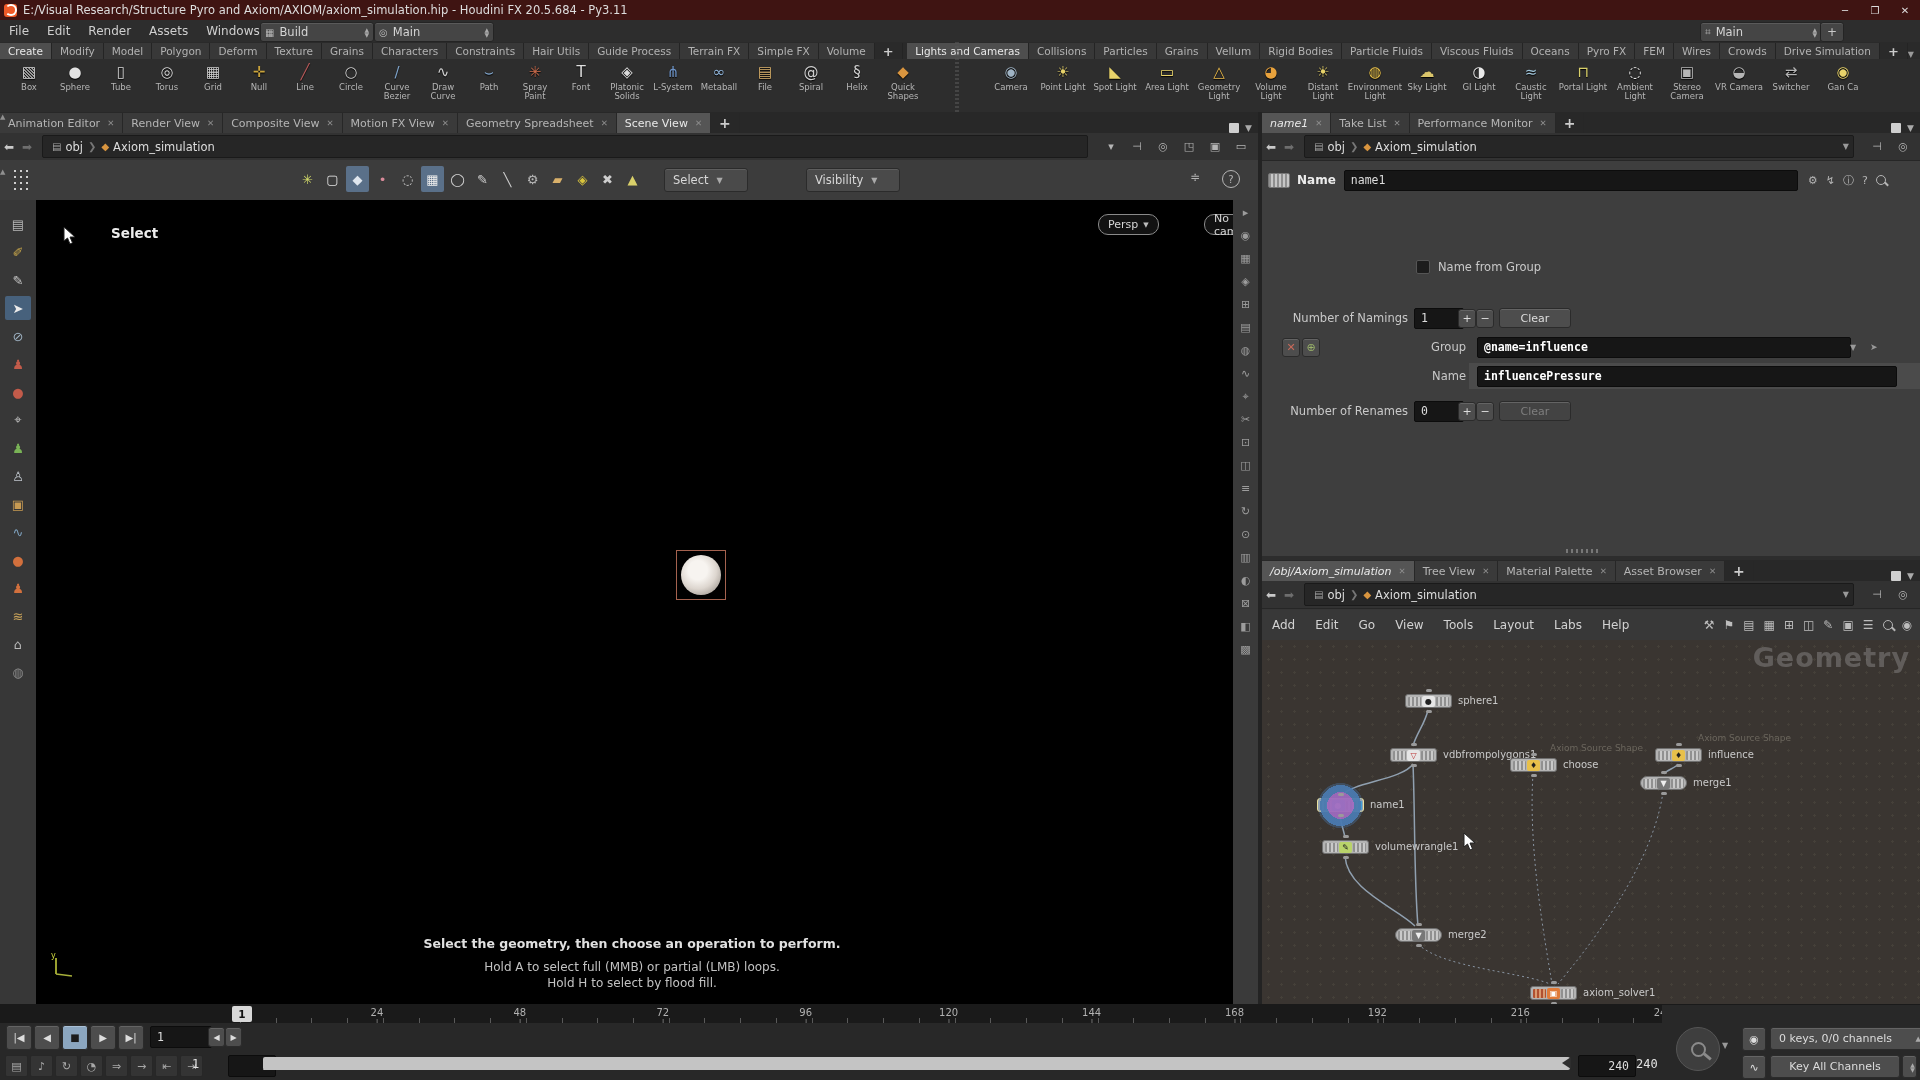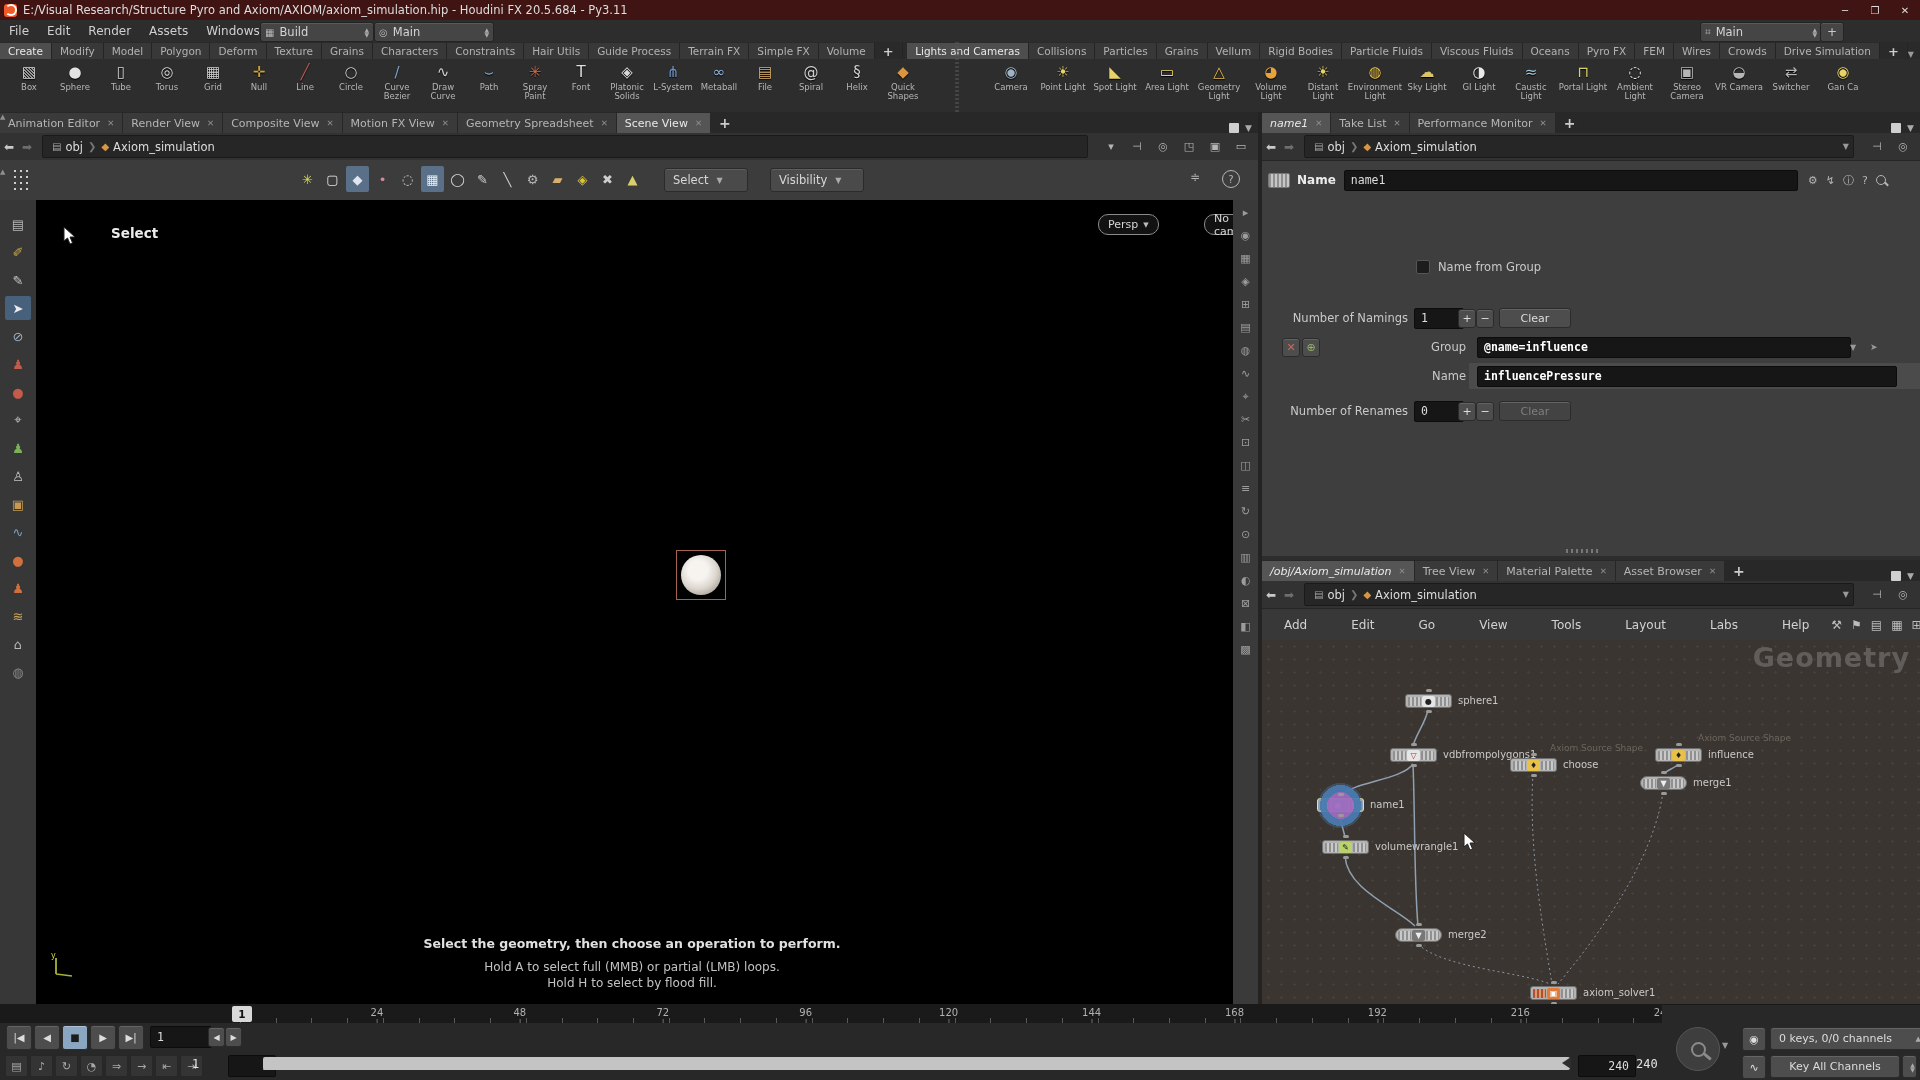--- a/index.html
+++ b/index.html
@@ -90,21 +90,21 @@
   .ddown{gap:6px;padding:0 8px;font-size:11.5px}
   .checkbox{width:12px;height:12px;background:#1d1d1d;border:1px solid #555;border-radius:2px}
   .hl-strip{position:absolute;background:#4b4b4b}
   .dothandle{position:absolute;width:34px;height:4px;background:repeating-linear-gradient(90deg,#777 0 2px,transparent 2px 5px)}
   .mag{width:8px;height:8px;border:1.5px solid #b5b5b5;border-radius:50%;position:relative;display:inline-block}
   .mag::after{content:'';position:absolute;width:5px;height:1.8px;background:#b5b5b5;transform:rotate(45deg);right:-4px;bottom:-1px}
   .pico{width:18px;display:flex;justify-content:center;color:#b5b5b5;font-size:11px}
   
   .netpane{position:absolute;left:1262px;top:560px;width:658px;height:444px;background:#363636;overflow:hidden}
   .netmenus{position:absolute;left:0;top:50px;width:658px;height:30px;background:#383838;display:flex;align-items:center;border-bottom:1px solid #2a2a2a}
-  .netmenu{padding:0 22px;font-size:12px;color:#d2d2d2}
+  .netmenu{padding:0 10px;font-size:12px;color:#d2d2d2}
   .nmicons{margin-left:auto;display:flex;align-items:center;gap:9px;padding-right:8px;color:#c9b469;font-size:12px}
   .nmicons .g{color:#bdbdbd}
   .canvas{position:absolute;left:0;top:80px;width:658px;height:364px;background:#3a3531;background-image:radial-gradient(#454039 1px,transparent 1.1px);background-size:13px 13px}
   .watermark{position:absolute;right:10px;top:2px;font-size:27px;font-weight:bold;color:rgba(160,160,160,.38);letter-spacing:1px}
   .node{position:absolute;width:47px;height:14px;background:#b3b3b3;border:1px solid #6f6f6f;border-radius:3px;display:flex;align-items:center;padding:0 1px;box-sizing:border-box}
   .nstripe{flex:1;height:9px;margin:0 1px;background:repeating-linear-gradient(90deg,#909090 0 2px,#c9c9c9 2px 4px);border-radius:1px}
   .nicon{width:13px;height:11px;border-radius:2px;font-size:8px;line-height:11px;text-align:center;color:#222;flex:0 0 auto}
   .nio{position:absolute;left:50%;transform:translateX(-50%);width:6px;height:3px;background:#9a9a9a;border-radius:2px}
   .nio.t{top:-6px}.nio.b{bottom:-6px}
   .nlabel{position:absolute;left:52px;top:0px;font-size:10px;color:#c9c9c9;white-space:nowrap}
@@ -516,21 +516,21 @@
         <span class="ticon" style="color: rgb(185, 185, 185);">⚙</span>
         <span class="ticon" style="color: rgb(217, 176, 106);">▰</span>
         <span class="ticon" style="color: rgb(217, 196, 60);">◈</span>
         <span class="ticon" style="color: rgb(207, 207, 207);">✖</span>
         <span class="ticon" style="color: rgb(217, 208, 106);">▲</span>
       </span>
     <span class="dropbtn" style="left:664px;width:66px">
       <span>Select</span>
         <span class="dar">▼</span>
     </span>
-    <span class="dropbtn" style="left:770px;width:76px">
+    <span class="dropbtn" style="left:806px;width:76px">
       <span>Visibility</span>
         <span class="dar">▼</span>
     </span>
     <span style="position:absolute;left:1190px;top:10px;color:#b5b5b5;font-size:12px">≑</span>
     <span class="helpc" style="left:1222px;top:10px">?</span>
   </div>
 
   <div class="vpalette">
 
   <span class="pal" style="color: rgb(185, 185, 185);">▤</span>

